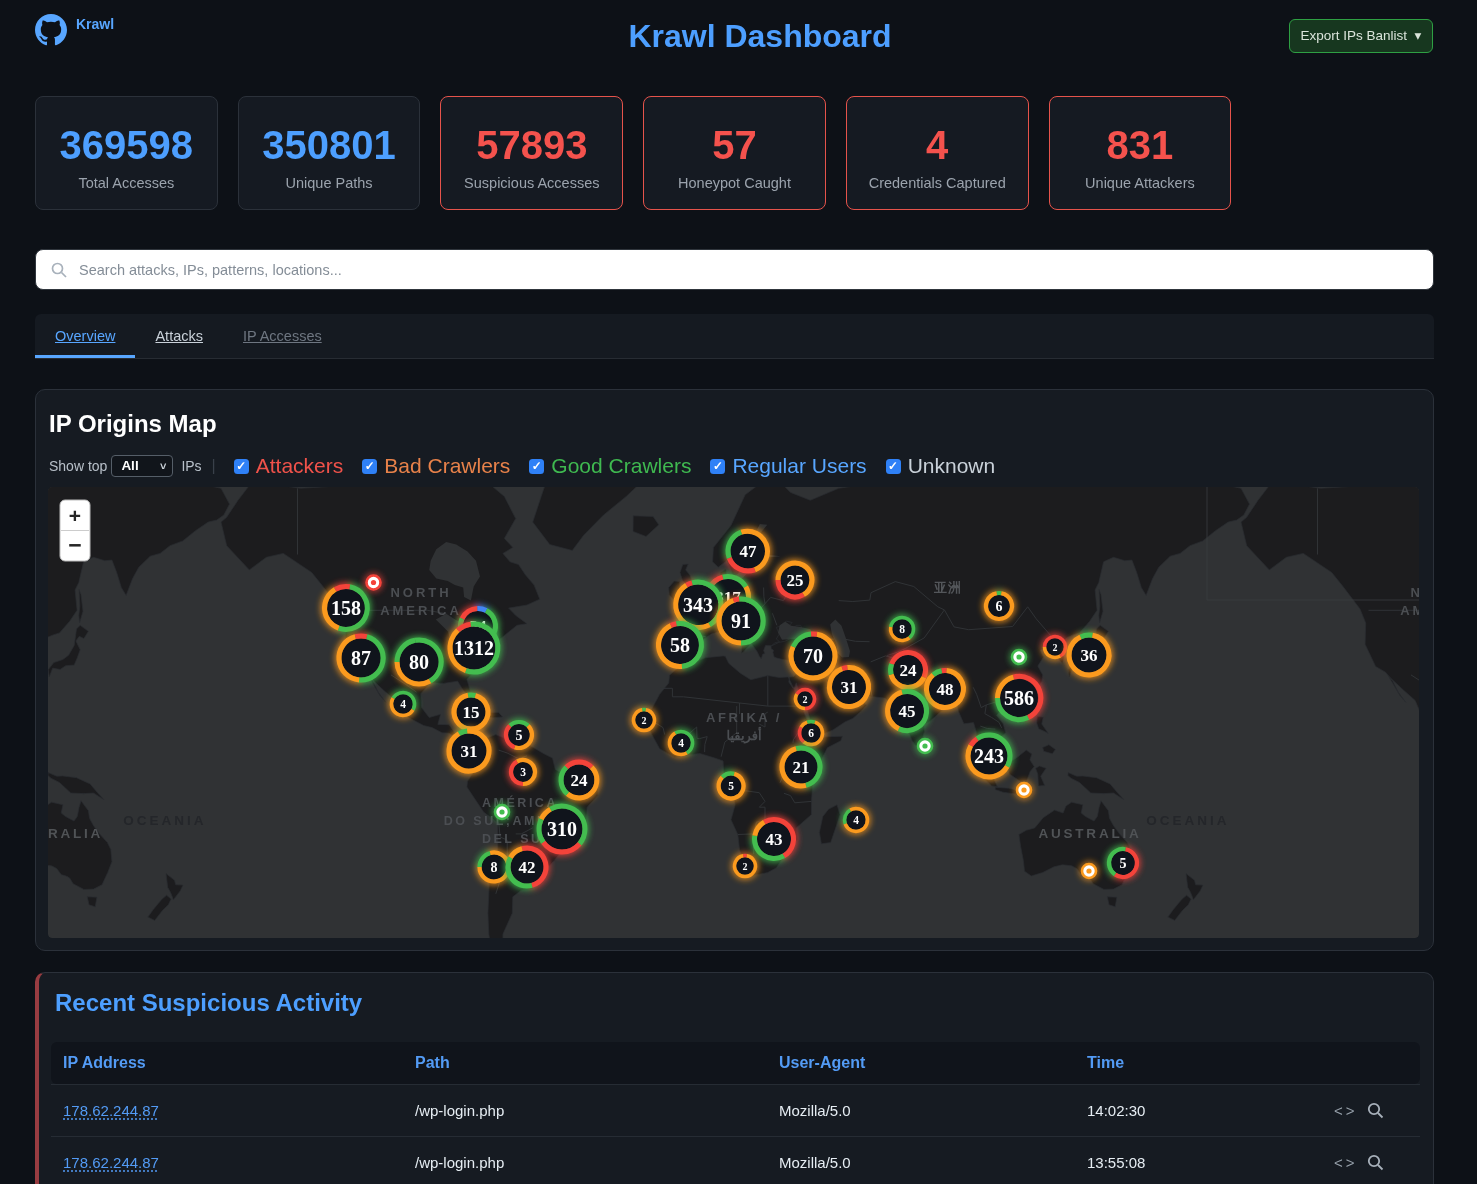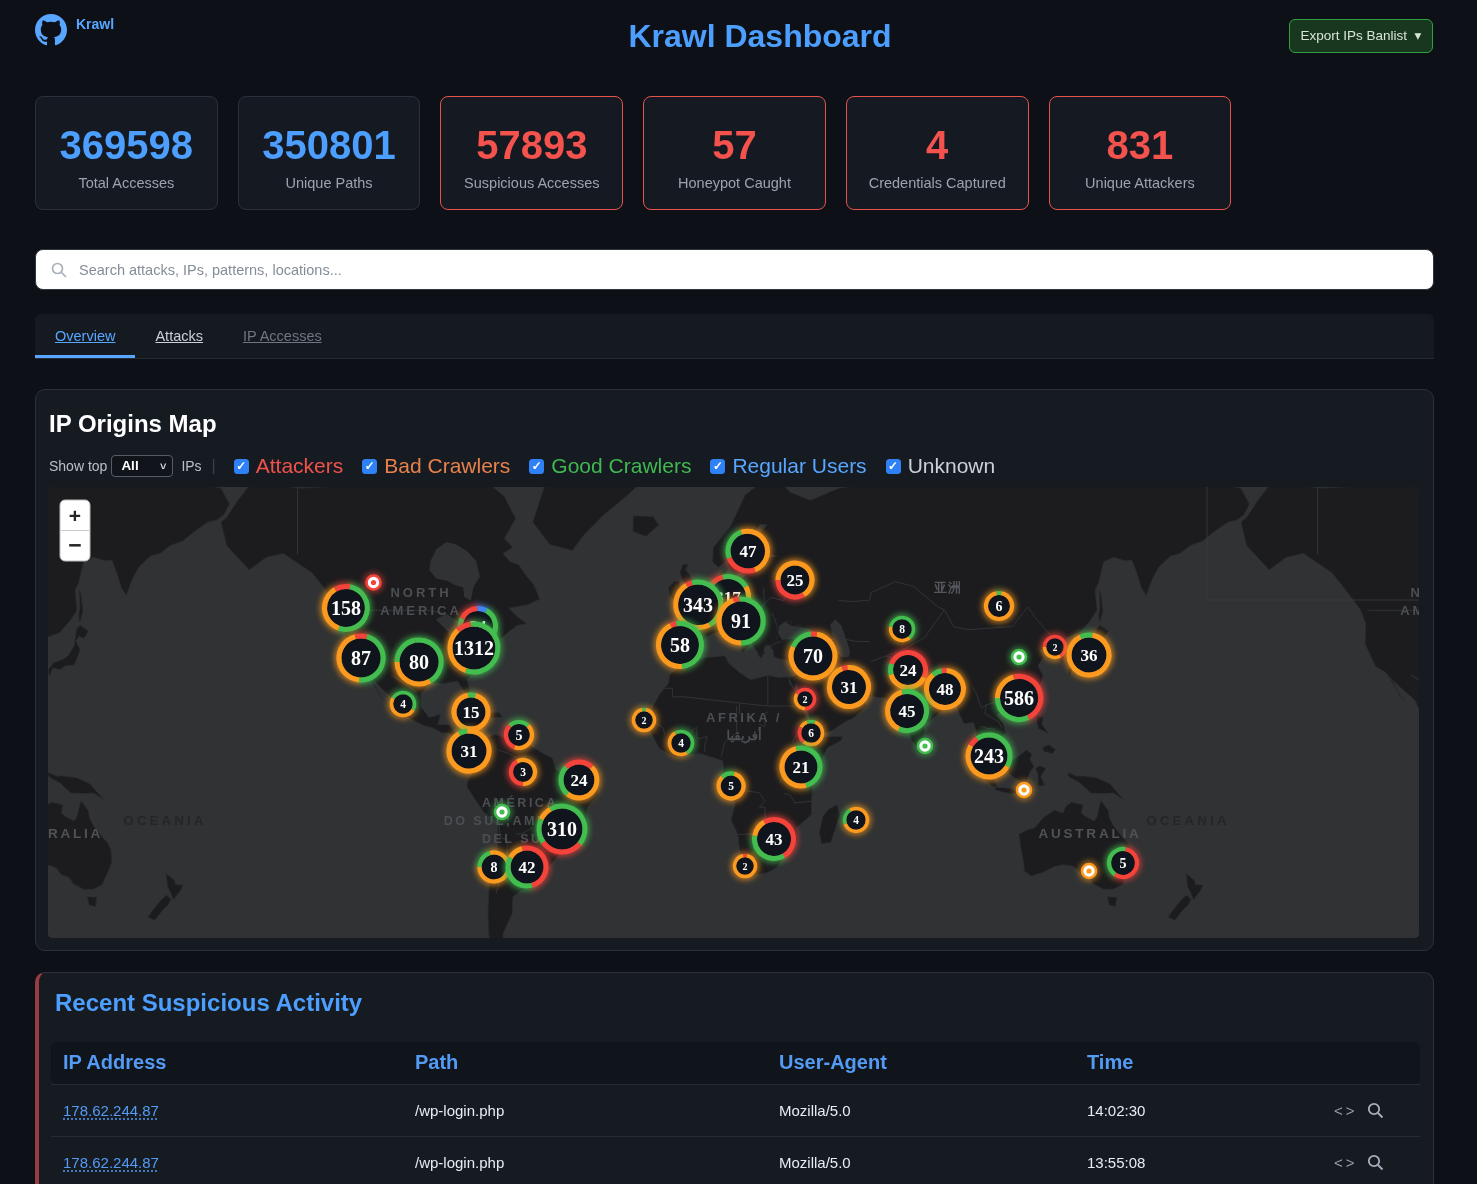--- a/index.html
+++ b/index.html
@@ -41,21 +41,21 @@
 .vbar { color:#39404a; margin:0 18px 0 10px; font-size:16px; }
 .chk { width:15px; height:15px; background:#2f81f7; border-radius:3.5px; display:inline-block;
   color:#fff; font-size:12px; font-weight:bold; text-align:center; line-height:15px; margin-right:7px; }
 .cl { font-size:21px; margin-right:19px; }
 .maparea { border-radius:4px; overflow:hidden; width:1371px; height:451px; }
 .card2 { margin-top:21px; background:#161b22; border:1px solid #2b313a;
   border-left:4px solid #983c41; border-radius:10px; padding:12px 11px 0 12px; height:300px; }
 .card2 h2 { font-size:24px; color:#4d9fff; margin:4px 0 0 4px; }
 table { border-collapse:collapse; margin-top:25px; width:1369px; }
 thead tr { background:#10141b; height:42px; }
-th { text-align:left; color:#539bf5; font-size:20px; padding-left:12px; font-weight:bold; }
+th { text-align:left; color:#539bf5; font-size:16px; padding-left:12px; font-weight:bold; }
 th:first-child { border-radius:6px 0 0 6px; }
 th:last-child { border-radius:0 6px 6px 0; }
 td { height:52px; border-top:1px solid #262c34; font-size:15px; color:#e6edf3; padding-left:12px; }
 thead th { border:none; }
 td.ip a { color:#539bf5; text-decoration:underline; text-decoration-style:dotted; text-underline-offset:3px; }
 td.ic { color:#97a1ab; text-align:right; padding-right:36px; white-space:nowrap; }
 .c1 { width:352px; } .c2 { width:364px; } .c3 { width:308px; } .c4 { width:230px; }
 </style></head>
 <body>
 <div class="header">

